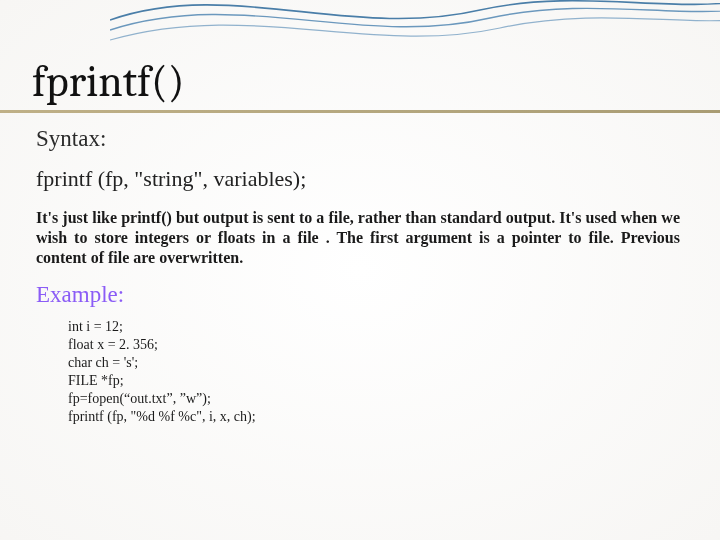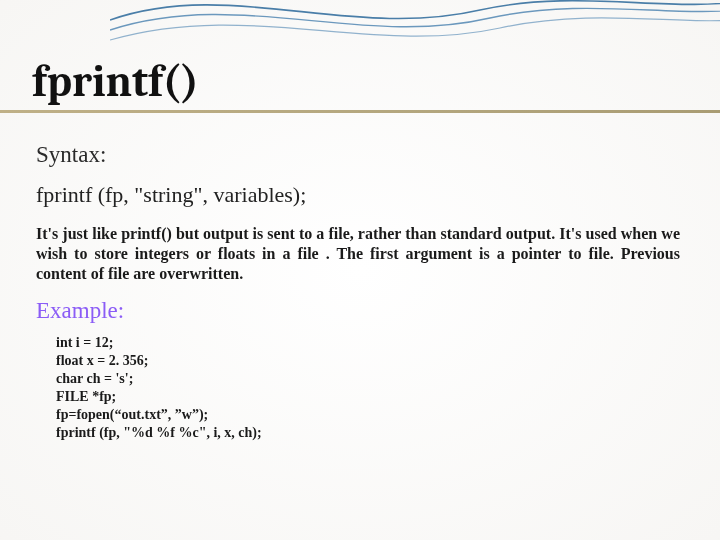--- a/index.html
+++ b/index.html
@@ -5,33 +5,33 @@
   html,body{margin:0;padding:0;width:720px;height:540px;overflow:hidden}
   body{
     background:radial-gradient(ellipse 900px 700px at 360px 270px,
       #ffffff 0%, #f7f6f4 55%, #eeece7 78%, #e3e0d8 100%);
     font-family:"Palatino Linotype","Book Antiqua",Palatino,Georgia,serif;
     position:relative;
     color:#1a1a1a;
   }
   .wave{position:absolute;top:-18px;left:110px;width:640px;height:70px;pointer-events:none}
   .title{
-    font-family:Cambria,Georgia,serif;font-weight:bold;font-size:44px;
+    font-family:Cambria,Georgia,serif;font-weight:normal;font-size:44px;
     position:absolute;left:32px;top:56px;color:#111;
   }
   .underline{
     position:absolute;left:0;top:110px;width:720px;height:3px;
     background:linear-gradient(to right,#bfb087 0%,#b3a67e 60%,#a99c73 100%);
   }
-  .content{position:absolute;left:36px;top:136px;right:40px}
+  .content{position:absolute;left:36px;top:120px;right:40px}
   .syntax{font-size:23px;color:#2a2a2a;margin:6px 0 14px}
   .sig{font-size:22px;color:#222;margin:0 0 16px}
   .desc{font-weight:bold;font-size:16px;line-height:1.26;margin:12px 0 14px;text-align:justify;text-justify:inter-word}
   .example{font-size:23px;color:#8b5cf6;margin:2px 0 10px}
-  .code{font-weight:bold;font-size:14px;line-height:1.28;white-space:pre;margin-left:20px}
+  .code{font-weight:normal;font-size:14px;line-height:1.28;white-space:pre;margin-left:32px}
 </style>
 </head>
 <body>
 
 <svg class="wave" viewBox="0 0 640 70">
   <path d="M0,38 C120,-4 240,58 370,28 C470,6 560,32 640,18" fill="none" stroke="#4a7ea8" stroke-width="1.6"></path>
   <path d="M0,48 C130,6 250,66 380,36 C480,14 570,38 640,26" fill="none" stroke="#6b98bd" stroke-width="1.4"></path>
   <path d="M0,58 C140,18 260,74 390,46 C490,24 580,46 640,36" fill="none" stroke="#91b2cd" stroke-width="1.2"></path>
 </svg>
 

